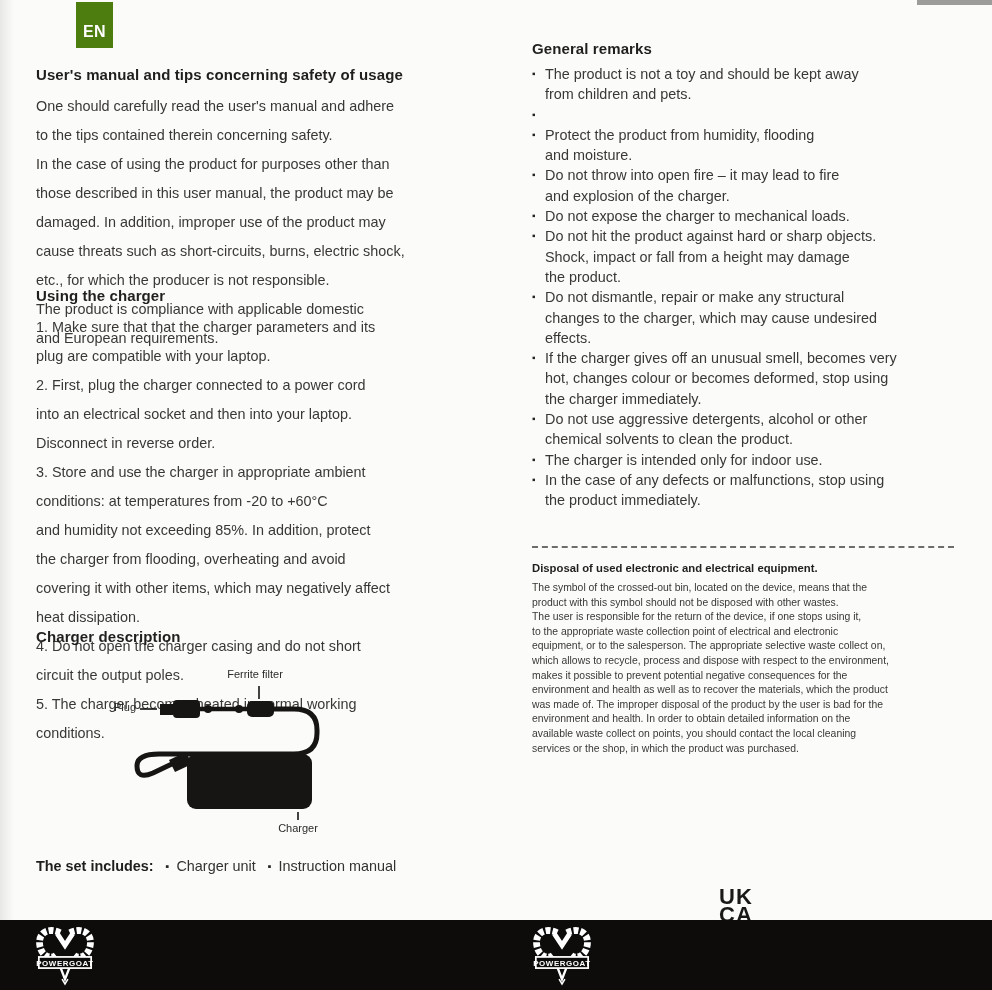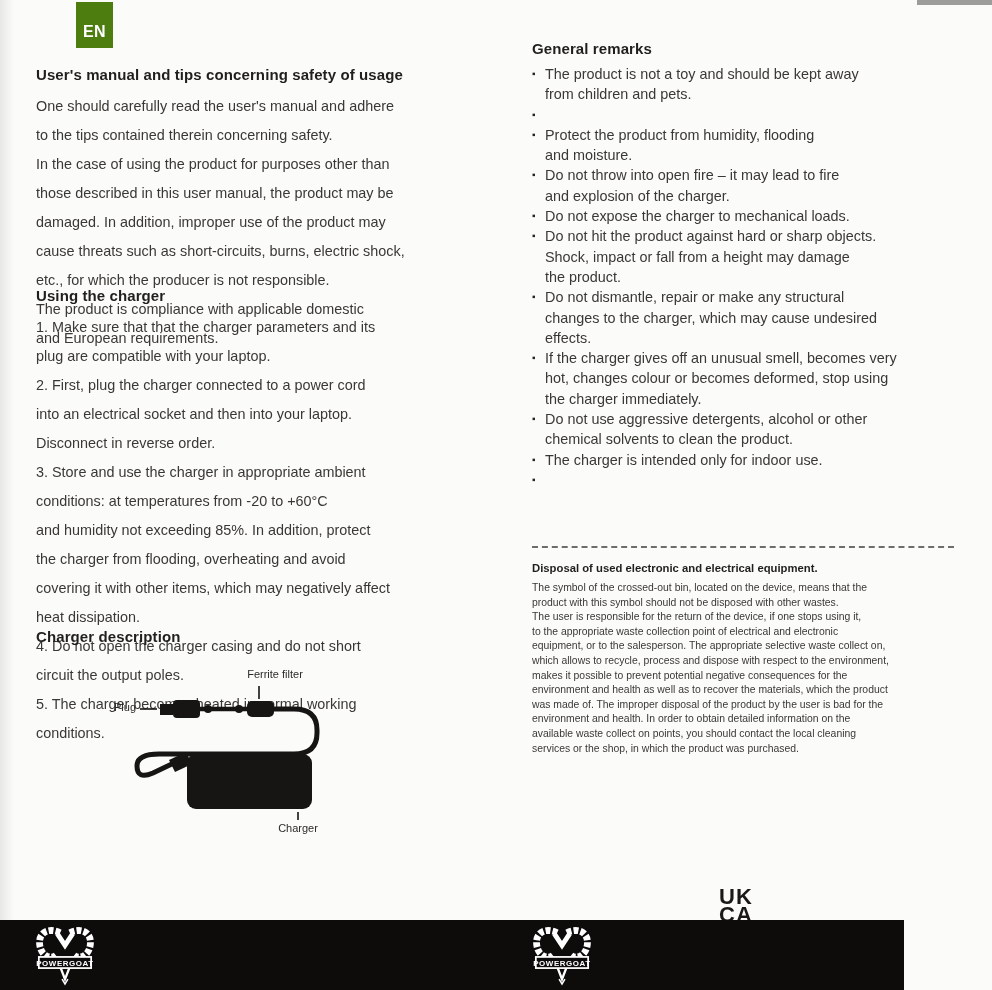--- a/index.html
+++ b/index.html
@@ -52,21 +52,21 @@
   .using-head   { top:287px; }
   .using-text   { top:313px; }
   .desc-head    { top:628px; font-size:15.5px; }
 
   
   .diagram { position:absolute; left:36px; top:662px; width:440px; height:182px; }
   .diagram svg { position:absolute; left:0; top:0; }
   .dg-label {
     position:absolute; font-size:11px; color:#2c2b29; white-space:nowrap;
   }
-  .lbl-ferrite { left:174px; top:6px; width:130px; text-align:center; }
+  .lbl-ferrite { left:154px; top:6px; width:130px; text-align:center; }
   .lbl-plug    { left:78px;  top:39px;text-align:right; }
   .lbl-charger { left:222px; top:160px; width:80px; text-align:center; }
 
   
   .set-line {
     position:absolute; left:36px; top:858px;
     font-size:14.4px; color:#34322f;
   }
   .set-line .bold { font-weight:bold; color:#1f1e1c; }
   .set-line .blt { font-size:11px; vertical-align:1px; padding:0 7px 0 12px; color:#262522; }
@@ -109,21 +109,21 @@
     font-family:"Liberation Sans", sans-serif;
   }
   .rohs .rohs-t { font-size:16px; font-weight:bold; line-height:19px; letter-spacing:0.5px; }
   .rohs .rohs-b { background:#0369a1; color:#fff; font-size:10.5px; line-height:14px; letter-spacing:0.3px; }
   .ce { font-size:30px; font-weight:500; letter-spacing:5px; transform:scaleY(1.05); }
   .recycle { font-size:33px; line-height:33px; font-family:"DejaVu Sans", sans-serif; }
   .weee svg { display:block; }
 
   
   .bottom-bar {
-    position:absolute; left:0; top:920px; width:904px; height:70px;
+    position:absolute; left:0; top:920px; width:992px; height:70px;
     background:#0d0c0b;
   }
   .goat-logo { position:absolute; top:3px; width:62px; height:64px; }
   .goat-1 { left:34px; }
   .goat-2 { left:531px; }
 </style>
 </head>
 <body>
 
 <div class="page">
@@ -188,20 +188,23 @@
 
       <polygon points="133,98 150,90 156,102 139,110" fill="#161514"></polygon>
 
       <rect x="151" y="92" width="125" height="55" rx="9" fill="#161514"></rect>
     </svg>
     <span class="dg-label lbl-ferrite">Ferrite filter</span>
     <span class="dg-label lbl-plug">Plug</span>
     <span class="dg-label lbl-charger">Charger</span>
   </div>
 
+  <div class="set-line">
+    <span class="bold">The set includes:</span><span class="blt">▪</span><span>Charger unit</span><span class="blt">▪</span><span>Instruction manual</span>
+  </div>
 
   <h2 class="sec r remarks-head">General remarks</h2>
 
   <div class="remarks-list">
     <div class="remark-row">
         <span class="blt">▪</span>
         <span class="txt">The product is not a toy and should be kept away
 from children and pets.</span>
       </div>
     <div class="remark-row">
@@ -243,20 +246,22 @@
         <span class="blt">▪</span>
         <span class="txt">Do not use aggressive detergents, alcohol or other
 chemical solvents to clean the product.</span>
       </div>
     <div class="remark-row">
         <span class="blt">▪</span>
         <span class="txt">The charger is intended only for indoor use.</span>
       </div>
     <div class="remark-row">
         <span class="blt">▪</span>
+        <span class="txt">In the case of any defects or malfunctions, stop using
+the product immediately.</span>
       </div>
   </div>
 
   <div class="dash-divider"></div>
 
   <div class="disposal-head">Disposal of used electronic and electrical equipment.</div>
   <div class="disposal-text">The symbol of the crossed-out bin, located on the device, means that the
 product with this symbol should not be disposed with other wastes.
 The user is responsible for the return of the device, if one stops using it,
 to the appropriate waste collection point of electrical and electronic

